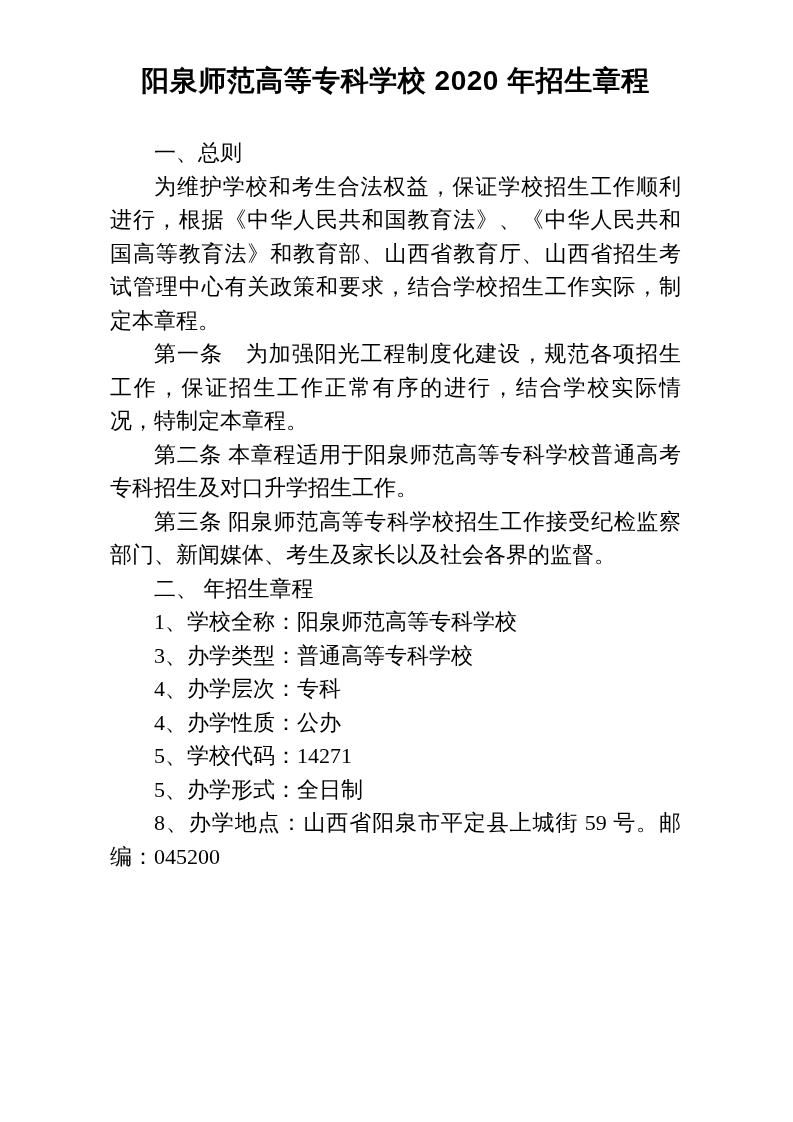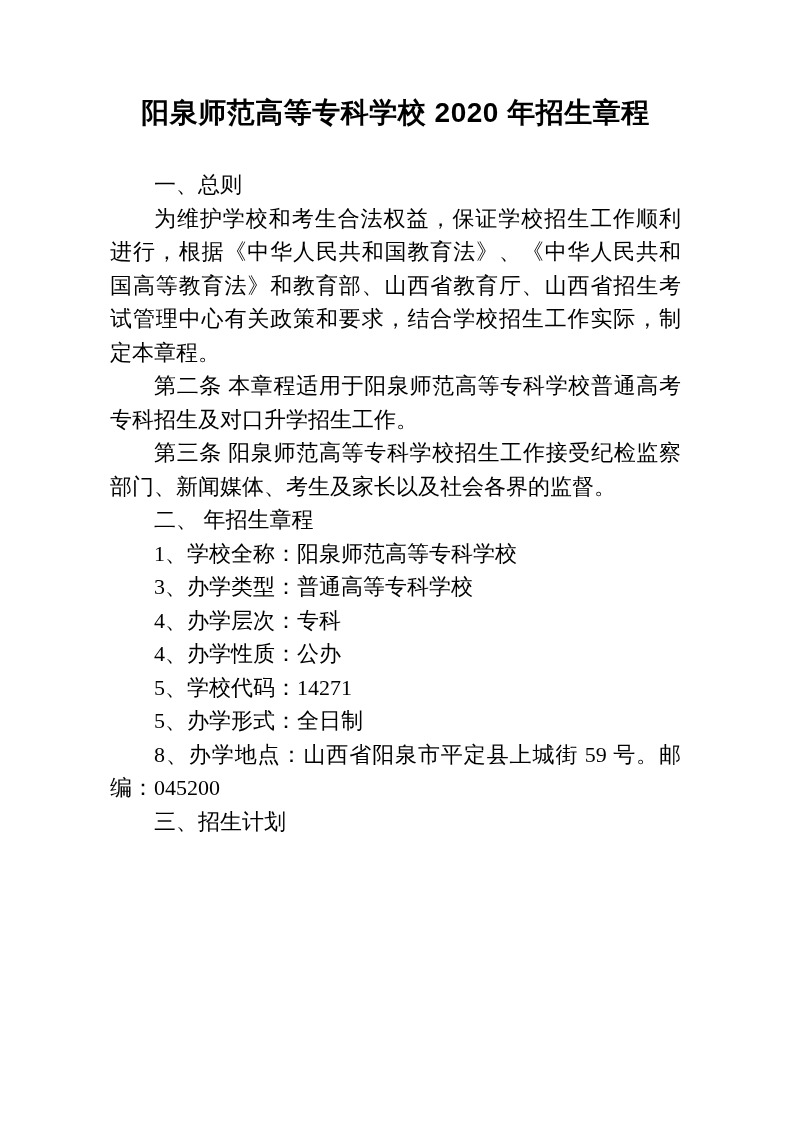--- a/index.html
+++ b/index.html
@@ -8,21 +8,21 @@
     background: #ffffff;
   }
   .page {
     position: relative;
     box-sizing: border-box;
     width: 793px;
     height: 1122px;
     margin: 0;
     background: #ffffff;
     color: #000000;
-    padding: 96px 112px 0 110px;
+    padding: 64px 112px 0 110px;
     overflow: hidden;
   }
   .doc-title {
     font-family: "Liberation Sans", sans-serif;
     font-weight: bold;
     font-size: 28px;
     line-height: 34px;
     text-align: center;
     margin: 0 0 38px 0;
     white-space: nowrap;
@@ -40,24 +40,24 @@
   }
 </style>
 </head>
 <body>
 
 <div class="page">
   <h1 class="doc-title">阳泉师范高等专科学校 2020 年招生章程</h1>
 
   <p class="par">一、总则</p>
   <p class="par">为维护学校和考生合法权益，保证学校招生工作顺利进行，根据《中华人民共和国教育法》、《中华人民共和国高等教育法》和教育部、山西省教育厅、山西省招生考试管理中心有关政策和要求，结合学校招生工作实际，制定本章程。</p>
+  <p class="par">第一条　为加强阳光工程制度化建设，规范各项招生工作，保证招生工作正常有序的进行，结合学校实际情况，特制定本章程。</p>
   <p class="par">第二条 本章程适用于阳泉师范高等专科学校普通高考专科招生及对口升学招生工作。</p>
   <p class="par">第三条 阳泉师范高等专科学校招生工作接受纪检监察部门、新闻媒体、考生及家长以及社会各界的监督。</p>
   <p class="par">二、 年招生章程</p>
   <p class="par">1、学校全称：阳泉师范高等专科学校</p>
   <p class="par">3、办学类型：普通高等专科学校</p>
   <p class="par">4、办学层次：专科</p>
   <p class="par">4、办学性质：公办</p>
   <p class="par">5、学校代码：14271</p>
   <p class="par">5、办学形式：全日制</p>
   <p class="par">8、办学地点：山西省阳泉市平定县上城街 59 号。邮编：045200</p>
-  <p class="par">三、招生计划</p>
 </div>
 
 </body></html>

